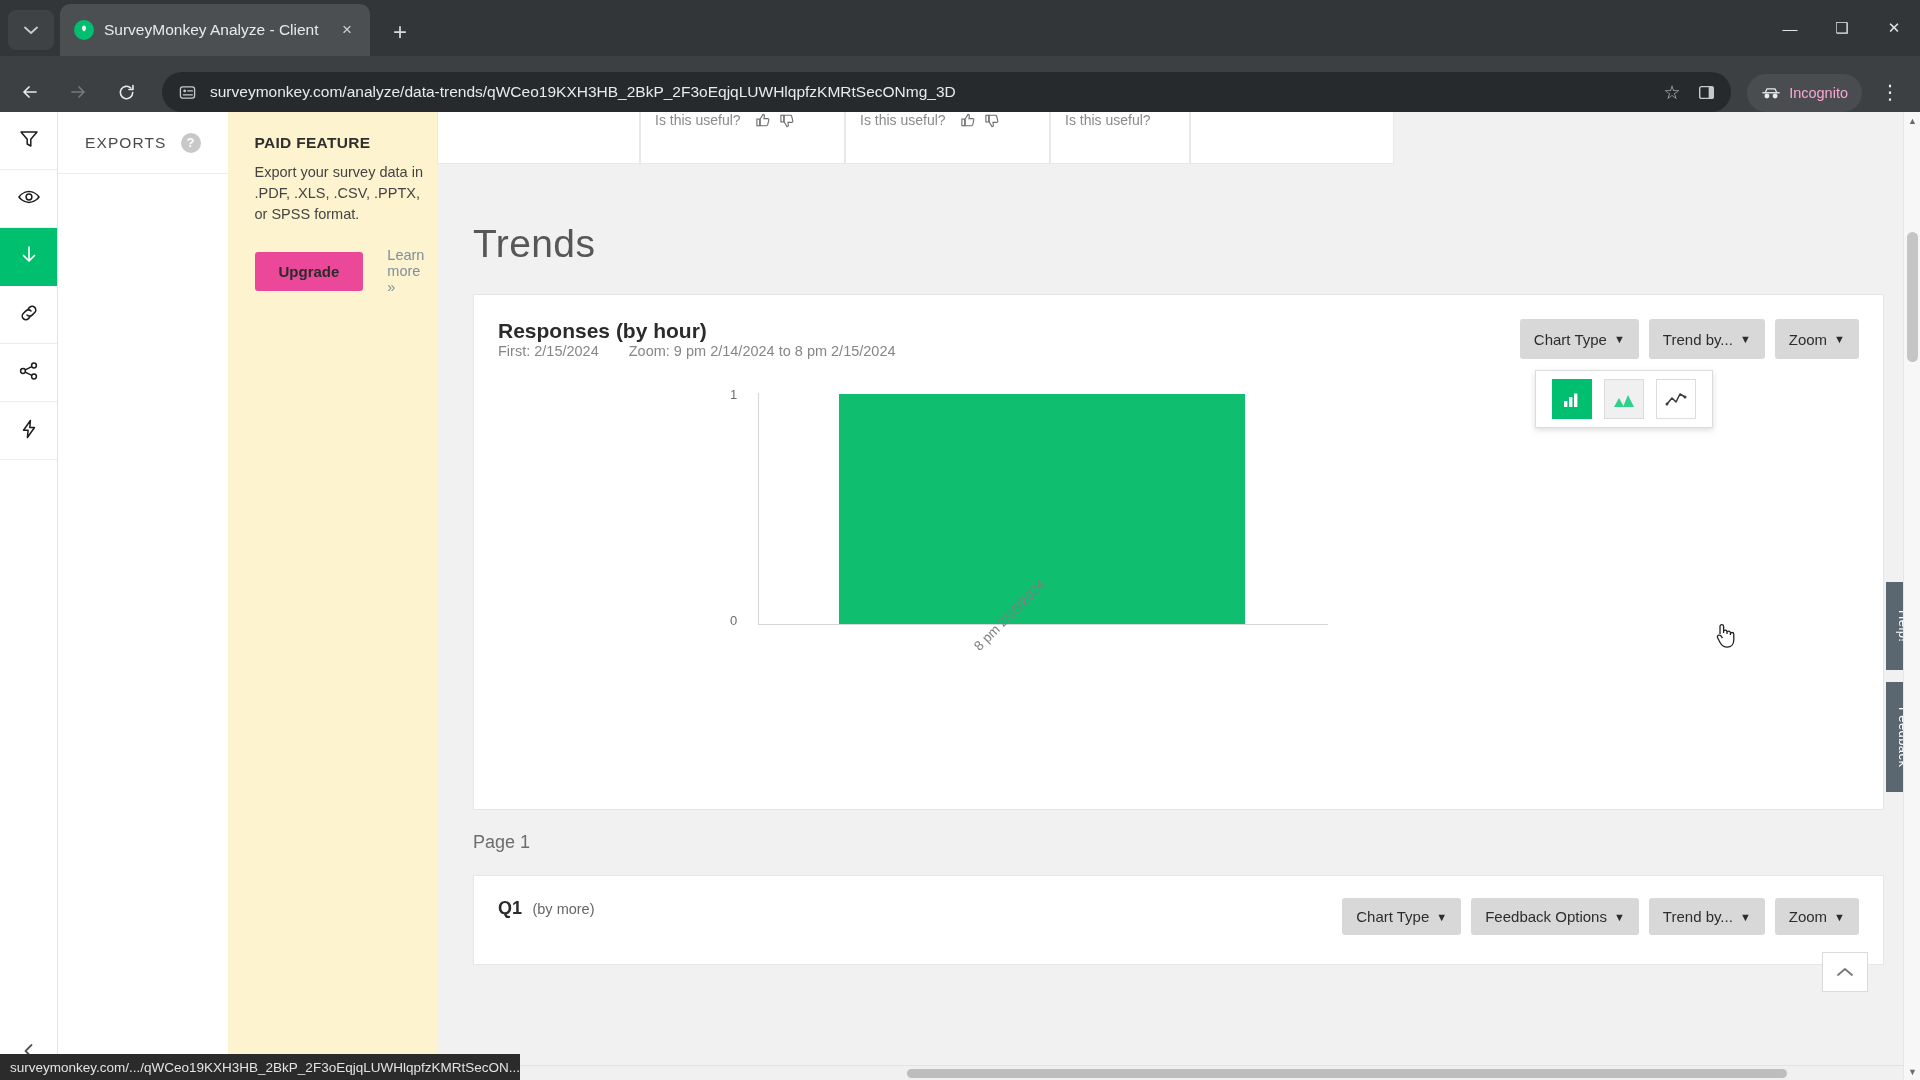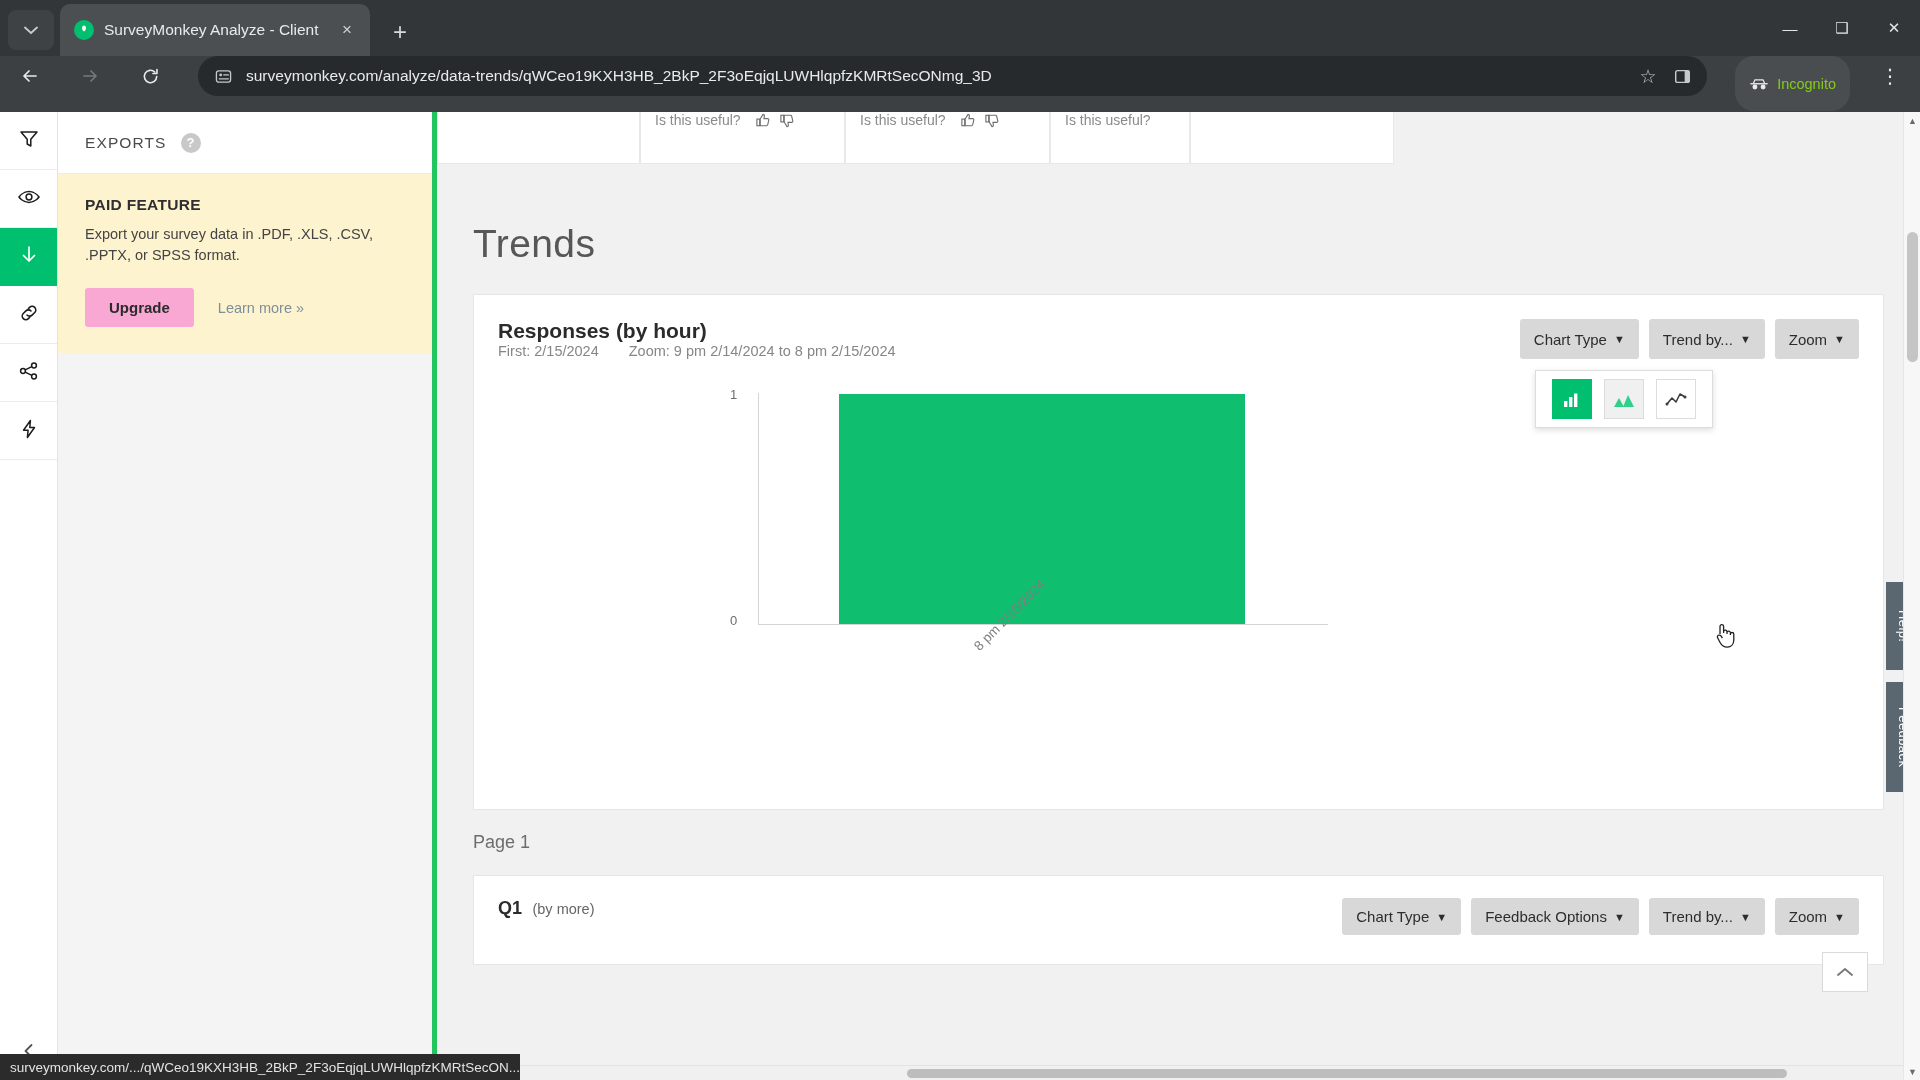--- a/index.html
+++ b/index.html
@@ -24,56 +24,56 @@
                text-overflow:clip; flex:1; }
   .tab-close { width:26px; height:26px; border-radius:50%; color:#cfd2d4;
                display:flex; align-items:center; justify-content:center; font-size:17px; flex:0 0 26px;}
   .newtab { width:36px; height:36px; margin:0 0 6px 12px; border-radius:50%;
             color:#d6d9db; display:flex; align-items:center; justify-content:center;
             font-size:24px; font-weight:300; }
   .winctl { position:absolute; right:0; top:0; height:56px; display:flex; }
   .winbtn { width:52px; height:56px; display:flex; align-items:center; justify-content:center;
             color:#e3e5e7; font-size:15px; }
 
-  .toolbar { height:56px; background:#3c4043; display:flex; align-items:flex-start;
-             gap:20px; padding:0 10px; flex:0 0 56px; }
+  .toolbar { height:56px; background:#3c4043; display:flex; align-items:flex-end;
+             gap:8px; padding:0 10px; flex:0 0 56px; }
   .navbtn { width:40px; height:40px; border-radius:50%; display:flex; align-items:center;
             justify-content:center; color:#e8eaed; }
   .navbtn.dim { color:#75797c; }
   .omnibox { flex:1; height:40px; background:#272a2d; border-radius:20px; display:flex;
              align-items:center; padding:0 14px; gap:12px; margin:0 8px; }
   .omni-url { color:#e8eaed; font-size:15.5px; white-space:nowrap; overflow:hidden; flex:1; }
   .omni-ico { width:22px; height:22px; display:flex; align-items:center; justify-content:center; color:#c6c9cb; }
-  .incognito { height:55px; background:#4a4d50; border-radius:19px; display:flex;
-               align-items:center; gap:8px; padding:8px 14px; color:#84cc16; font-size:14.5px; }
+  .incognito { height:38px; background:#4a4d50; border-radius:19px; display:flex;
+               align-items:center; gap:8px; padding:8px 14px; color:#f9a8d4; font-size:14.5px; }
 
   
   .viewport { flex:1; display:flex; background:#f1f1f1; position:relative; overflow:hidden; }
 
   .iconrail { width:58px; background:#ffffff; border-right:1px solid #e3e3e3;
               display:flex; flex-direction:column; align-items:stretch; flex:0 0 58px; }
   .rail-item { height:58px; display:flex; align-items:center; justify-content:center;
                color:#1c1c1c; border-bottom:1px solid #ededed; }
   .rail-item.active { background:#00bf6f; color:#ffffff; border-bottom:none; }
   .rail-spacer { flex:1; }
   .rail-collapse { height:58px; display:flex; align-items:center; justify-content:center;
                    color:#555; }
 
-  .panel { width:379px; background:#ffffff; border-right:5px solid #22c55e;
-           flex:0 0 379px; display:flex; flex-direction:column; }
+  .panel { width:379px; background:#ffffff; border-right:2px solid #22c55e;
+           flex:0 0 379px; display:flex; }
   .panel-head { height:62px; display:flex; align-items:center; gap:14px; padding:0 27px;
                 border-bottom:1px solid #ececec; }
   .panel-title { font-size:15.5px; letter-spacing:1.1px; color:#4a4a4a; font-weight:400; }
   .help-badge { width:20px; height:20px; border-radius:50%; background:#c8c8c8; color:#fff;
                 font-size:13px; display:flex; align-items:center; justify-content:center; font-weight:bold;}
   .paidcard { background:#fdf3cf; padding:22px 27px 26px 27px; }
   .paid-label { font-size:15.5px; font-weight:bold; color:#2f2f2f; letter-spacing:.3px; }
   .paid-desc { font-size:14.5px; color:#444; line-height:1.45; margin-top:10px; max-width:300px;}
   .paid-actions { display:flex; align-items:center; gap:24px; margin-top:22px; }
-  .btn-upgrade { background:#f9a8d4; color:#2b2b2b; font-size:15px; font-weight:bold;
+  .btn-upgrade { background:#ec4899; color:#2b2b2b; font-size:15px; font-weight:bold;
                  border:none; border-radius:3px; padding:11px 24px; }
   .link-learn { color:#7e8f9b; font-size:14.5px; }
   .panel-rest { flex:1; background:#f4f4f4; }
 
   
   .content { flex:1; overflow:hidden; position:relative; background:#f1f1f1; }
 
   .usefulrow { display:flex; gap:0; padding-left:0; height:52px; align-items:stretch; }
   .useful-blank { width:203px; background:#fff; border:1px solid #e8e8e8; border-top:none; }
   .useful-card { width:205px; background:#fff; border:1px solid #e8e8e8; border-top:none;

